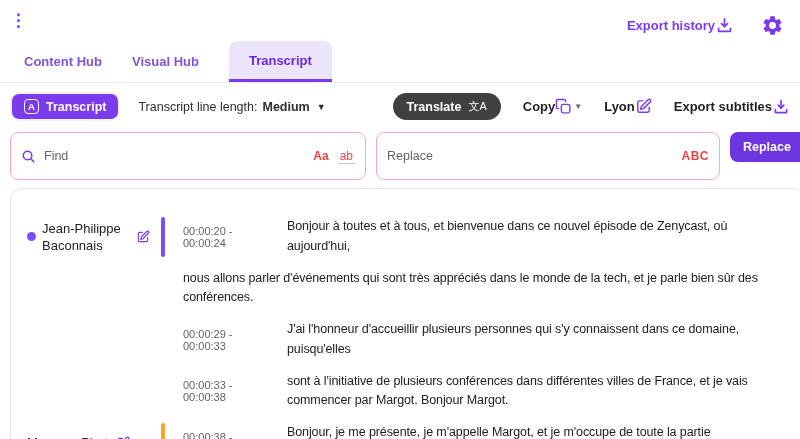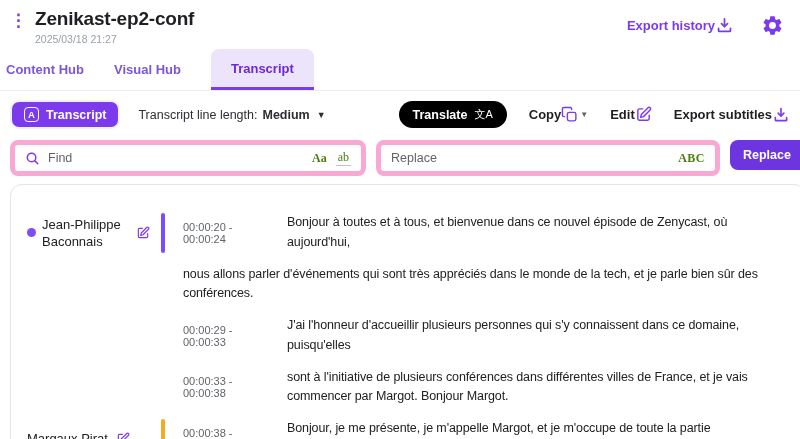--- a/index.html
+++ b/index.html
@@ -11,54 +11,54 @@
   .h-left { display:flex; align-items:flex-start; }
   .kebab { color:#7c3aed; font-size:17px; font-weight:bold; line-height:1; margin:4px 8px 0 2px; letter-spacing:0; cursor:pointer; }
   .title { font-size:19px; font-weight:700; color:#1f1f23; letter-spacing:-0.2px; }
   .date { font-size:10.5px; color:#9aa0a6; margin-top:3px; }
   .h-right { display:flex; align-items:center; gap:13px; margin-top:6px; }
   .export-history { display:flex; align-items:center; gap:0; color:#7c3aed; font-size:13px; font-weight:700; cursor:pointer; }
   .icon-btn { display:inline-flex; cursor:pointer; }
   .gear { margin-left:14px; }
 
   
-  .tabs { display:flex; align-items:flex-end; padding-left:6px; border-bottom:1px solid #ececf0; margin-top:2px; }
+  .tabs { display:flex; align-items:flex-end; padding-left:24px; border-bottom:1px solid #ececf0; margin-top:2px; }
   .tab { font-size:13px; font-weight:700; color:#7d55d8; padding:12px 0 13px; margin-right:30px; cursor:pointer; }
   .tab.active { background:#ece4fb; border-radius:8px 8px 0 0; padding:12px 20px 11px; margin-right:0;
     color:#6d28d9; border-bottom:3px solid #7c3aed; }
 
   
   .toolbar { display:flex; justify-content:space-between; align-items:center; padding:9px 10px 4px; }
   .tb-left { display:flex; align-items:center; }
   .seg-control { display:flex; background:#f1f1f4; border-radius:9px; padding:2px; }
   .seg-btn { display:flex; align-items:center; gap:7px; font-size:12.5px; border-radius:7px; padding:5px 12px; cursor:pointer; }
   .seg-btn.active { background:#7c3aed; color:#fff; font-weight:600; }
   .seg-btn.plain  { color:#1f1f23; font-weight:700; }
   .a-box { width:15px; height:15px; border:1.5px solid #fff; border-radius:4px; font-size:9.5px; font-weight:700;
     display:flex; align-items:center; justify-content:center; }
   .linelen { margin-left:18px; font-size:12.5px; color:#2d2d33; display:flex; align-items:center; cursor:pointer; }
   .linelen b { font-weight:700; margin-left:5px; }
   .caret { font-size:9px; color:#2d2d33; margin-left:7px; }
   .tb-right { display:flex; align-items:center; gap:22px; }
-  .translate-btn { display:flex; align-items:center; gap:7px; background:#000000; color:#fff; font-size:12.5px;
+  .translate-btn { display:flex; align-items:center; gap:7px; background:#404040; color:#fff; font-size:12.5px;
     font-weight:700; border-radius:17px; padding:6px 14px; cursor:pointer; }
   .trans-glyph { font-size:11px; font-weight:400; }
   .tb-action { display:flex; align-items:center; gap:0; font-size:13px; font-weight:700; color:#1f1f23; cursor:pointer; }
   .mini-caret { font-size:8px; color:#5f6368; margin-left:2px; }
 
   
   .findrow { display:flex; gap:10px; margin:7px 0 0 10px; width:814px; }
-  .inputbox { display:flex; align-items:center; height:36px; border:5px solid #f9a8d4; border-radius:8px;
+  .inputbox { display:flex; align-items:center; height:48px; border:1px solid #f9a8d4; border-radius:8px;
     background:#fff; padding:0 10px; }
   .inputbox input { border:none; outline:none; flex:1; font-size:12.5px; font-family:inherit; color:#202124; min-width:0; }
   .inputbox input::placeholder { color:#63636a; opacity:1; }
   .findbox { width:356px; }
   .replacebox { width:344px; }
   .find-opts { display:flex; align-items:center; gap:9px; }
-  .opt { font-size:12px; color:#4d7c0f; font-weight:700; cursor:pointer;font-family:Liberation Serif, serif; }
+  .opt { font-size:12px; color:#ef4444; font-weight:700; cursor:pointer; }
   .opt.ab { border-bottom:1px solid #c3c3cb; font-weight:400; padding:0 2px 0; }
   .opt.abc { font-size:12px; letter-spacing:0.5px; }
   .replace-btn { display:flex; align-items:stretch; background:#6d35e0; border-radius:8px; color:#fff; height:30px;
     width:84px; cursor:pointer; overflow:hidden; flex:none; }
   .replace-btn .lbl { display:flex; align-items:center; padding:0 13px; font-size:12.5px; font-weight:700; }
 
   
   .panel { margin:8px 0 0 10px; width:796px; height:300px; border:1px solid #e4e4e9;
     border-radius:12px 12px 0 0; padding:22px 16px 0 16px; }
   .row { display:flex; align-items:center; margin-bottom:12px; }
@@ -70,24 +70,20 @@
   .bar { width:4px; border-radius:4px; align-self:stretch; flex:none; margin-right:18px; background:transparent; }
   .time { width:92px; flex:none; font-size:11px; color:#5f6368; margin-right:12px; }
   .txt { flex:1; font-size:12.5px; line-height:1.58; color:#202124; letter-spacing:-0.1px; padding-right:12px; cursor:text; }
 </style>
 </head>
 <body>
 
 <div class="header">
   <div class="h-left">
     <span class="kebab">⋮</span>
-    <div>
-      <div class="title">Zenikast-ep2-conf</div>
-      <div class="date">2025/03/18 21:27</div>
-    </div>
   </div>
   <div class="h-right">
     <span class="export-history">
       <span>Export history</span>
       <span class="icon-btn">
         <svg width="19" height="19" viewBox="0 0 24 24" fill="none" stroke="#7c3aed" stroke-width="2.2" stroke-linecap="round" stroke-linejoin="round">
           <path d="M12 3.5v9.5"></path>
             <path d="M8.2 9.6 12 13.4l3.8-3.8"></path>
             <path d="M4.5 15.5v3a1 1 0 0 0 1 1h13a1 1 0 0 0 1-1v-3"></path>
         </svg>
@@ -130,21 +126,21 @@
       <span>Copy</span>
       <span class="icon-btn">
         <svg width="17" height="17" viewBox="0 0 24 24" fill="none" stroke="#7c3aed" stroke-width="2" stroke-linecap="round" stroke-linejoin="round">
           <rect x="9" y="9" width="12" height="12" rx="2.5"></rect>
             <path d="M5 15H4a2 2 0 0 1-2-2V4a2 2 0 0 1 2-2h9a2 2 0 0 1 2 2v1"></path>
         </svg>
       </span>
       <span class="mini-caret">▼</span>
     </span>
     <span class="tb-action">
-      <span>Edit</span>
+      <span>Lyon</span>
       <span class="icon-btn">
         <svg width="17" height="17" viewBox="0 0 24 24" fill="none" stroke="#7c3aed" stroke-width="2" stroke-linecap="round" stroke-linejoin="round">
           <path d="M11 4H6a2 2 0 0 0-2 2v12a2 2 0 0 0 2 2h12a2 2 0 0 0 2-2v-5"></path>
           <path d="M18.4 2.6a2.1 2.1 0 0 1 3 3L12 15l-4 1 1-4 9.4-9.4z"></path>
         </svg>
       </span>
     </span>
     <span class="tb-action">
       <span>Export subtitles</span>
       <span class="icon-btn">

